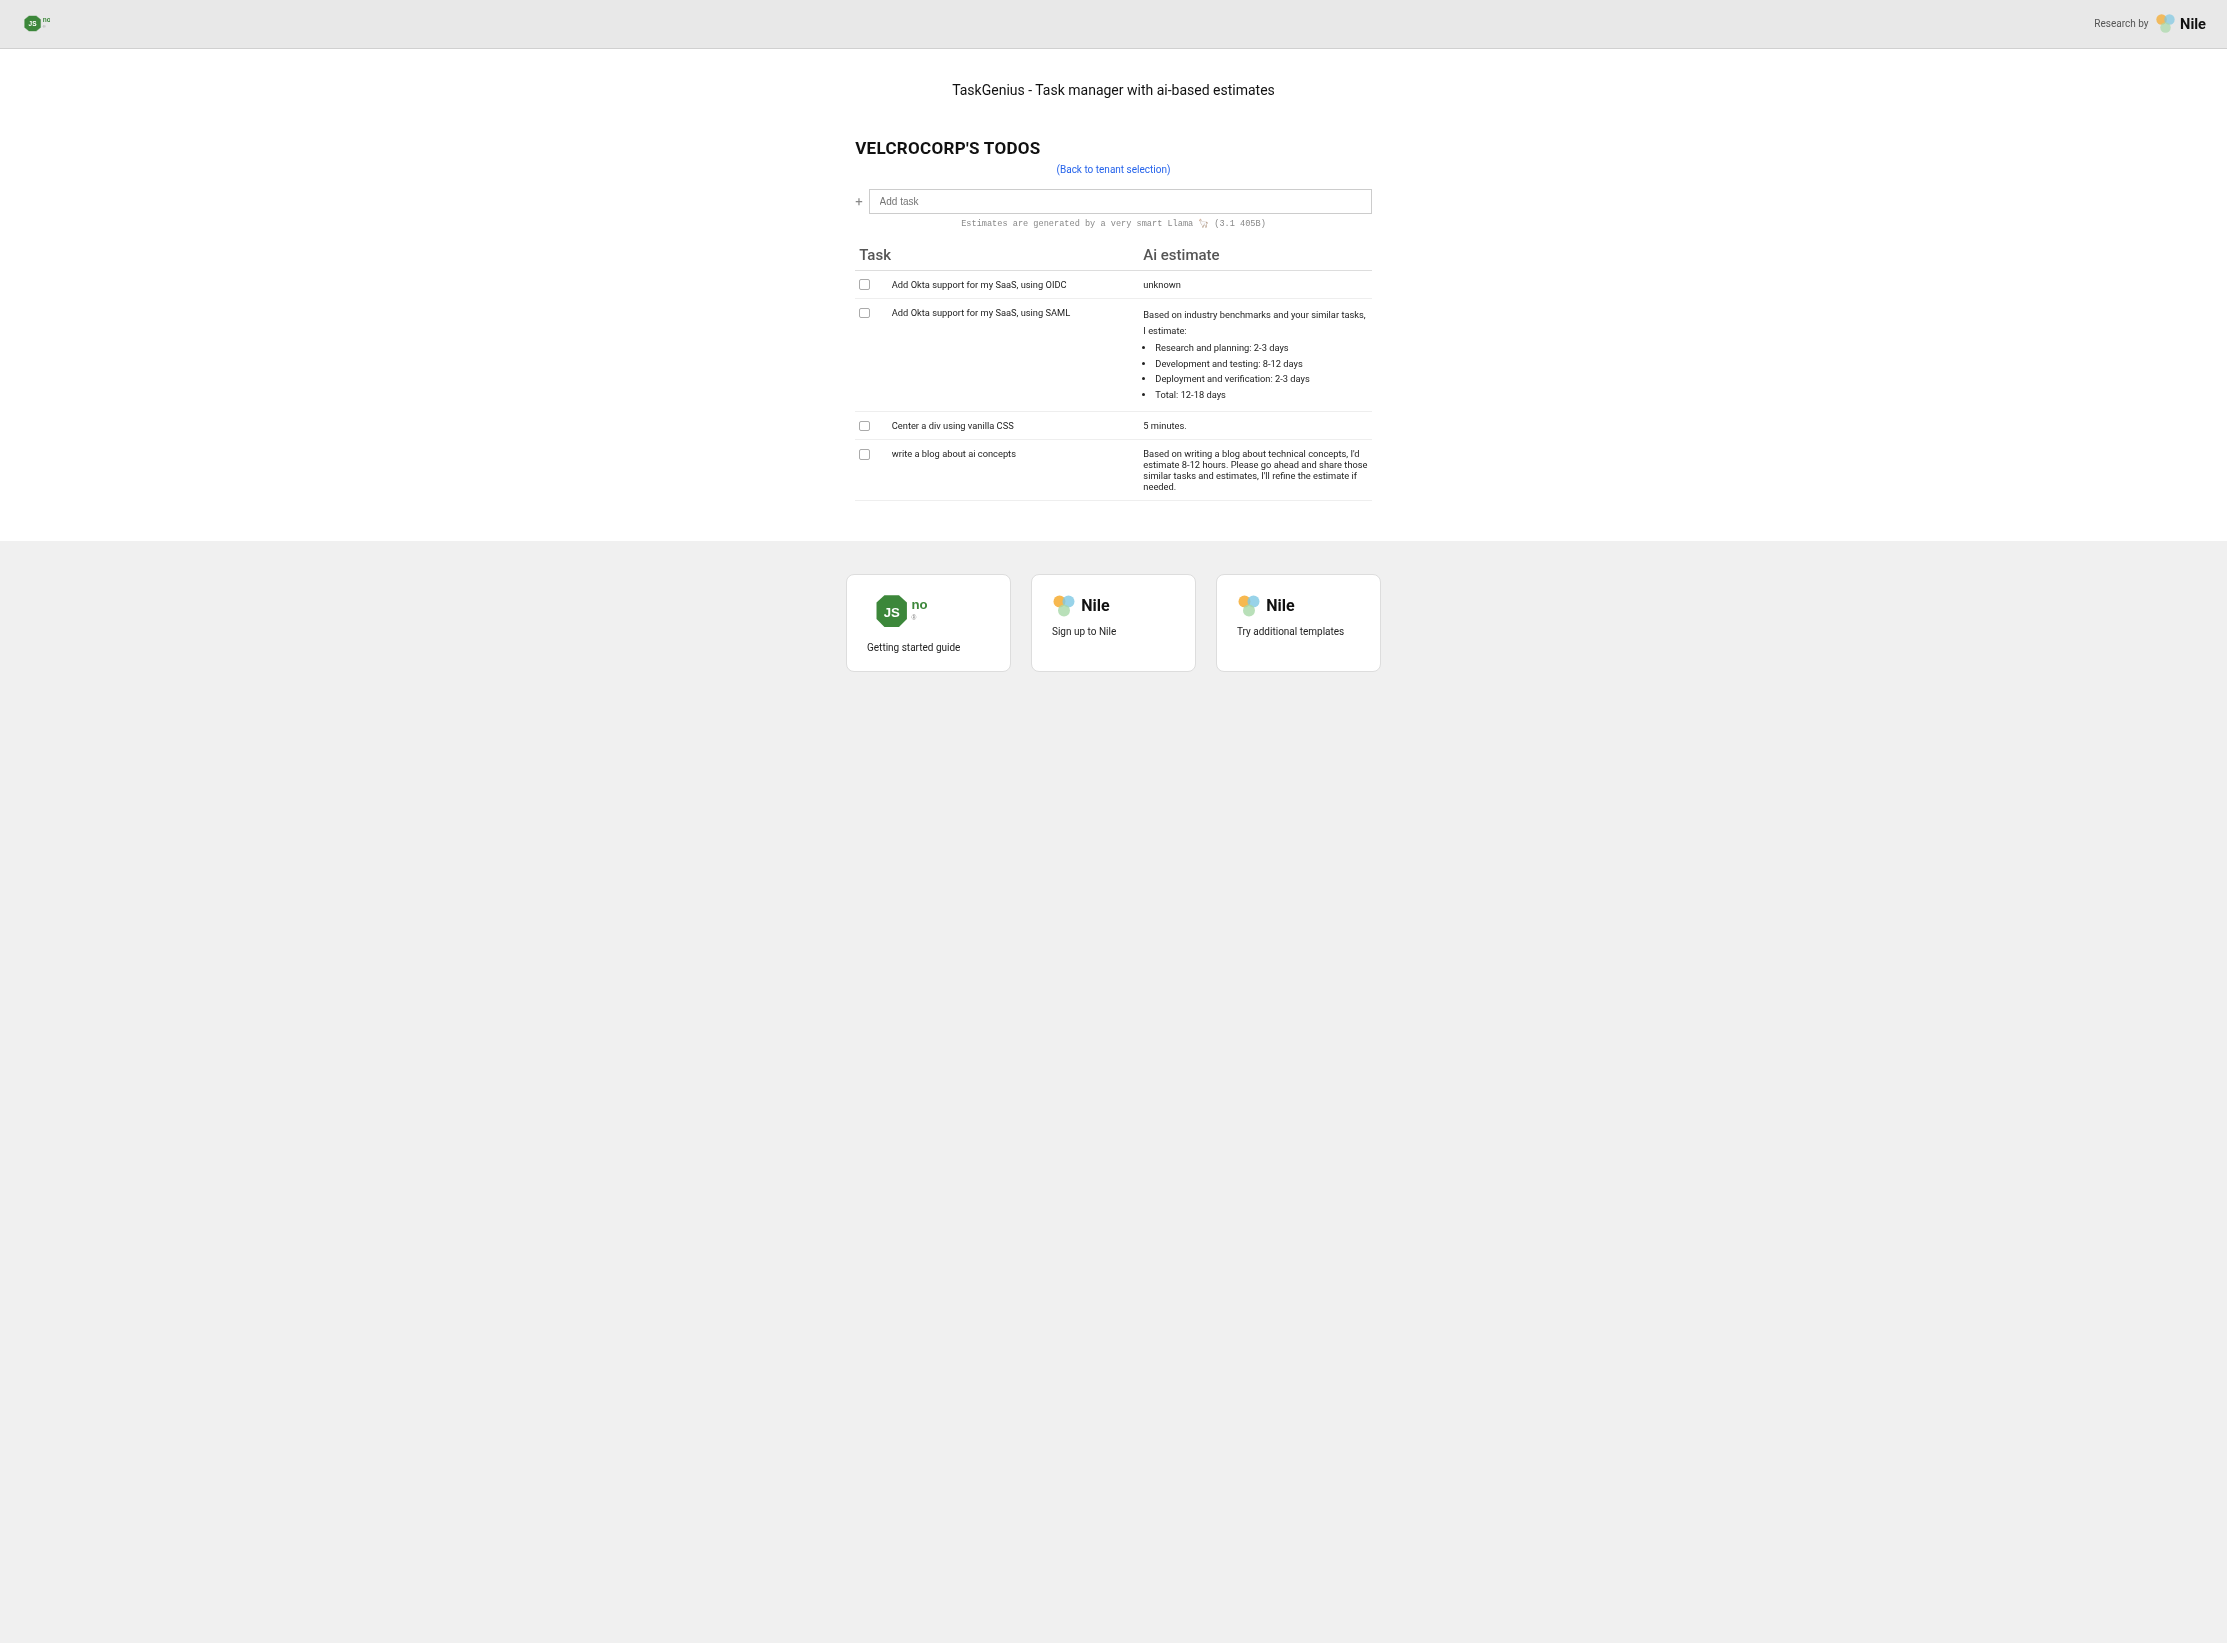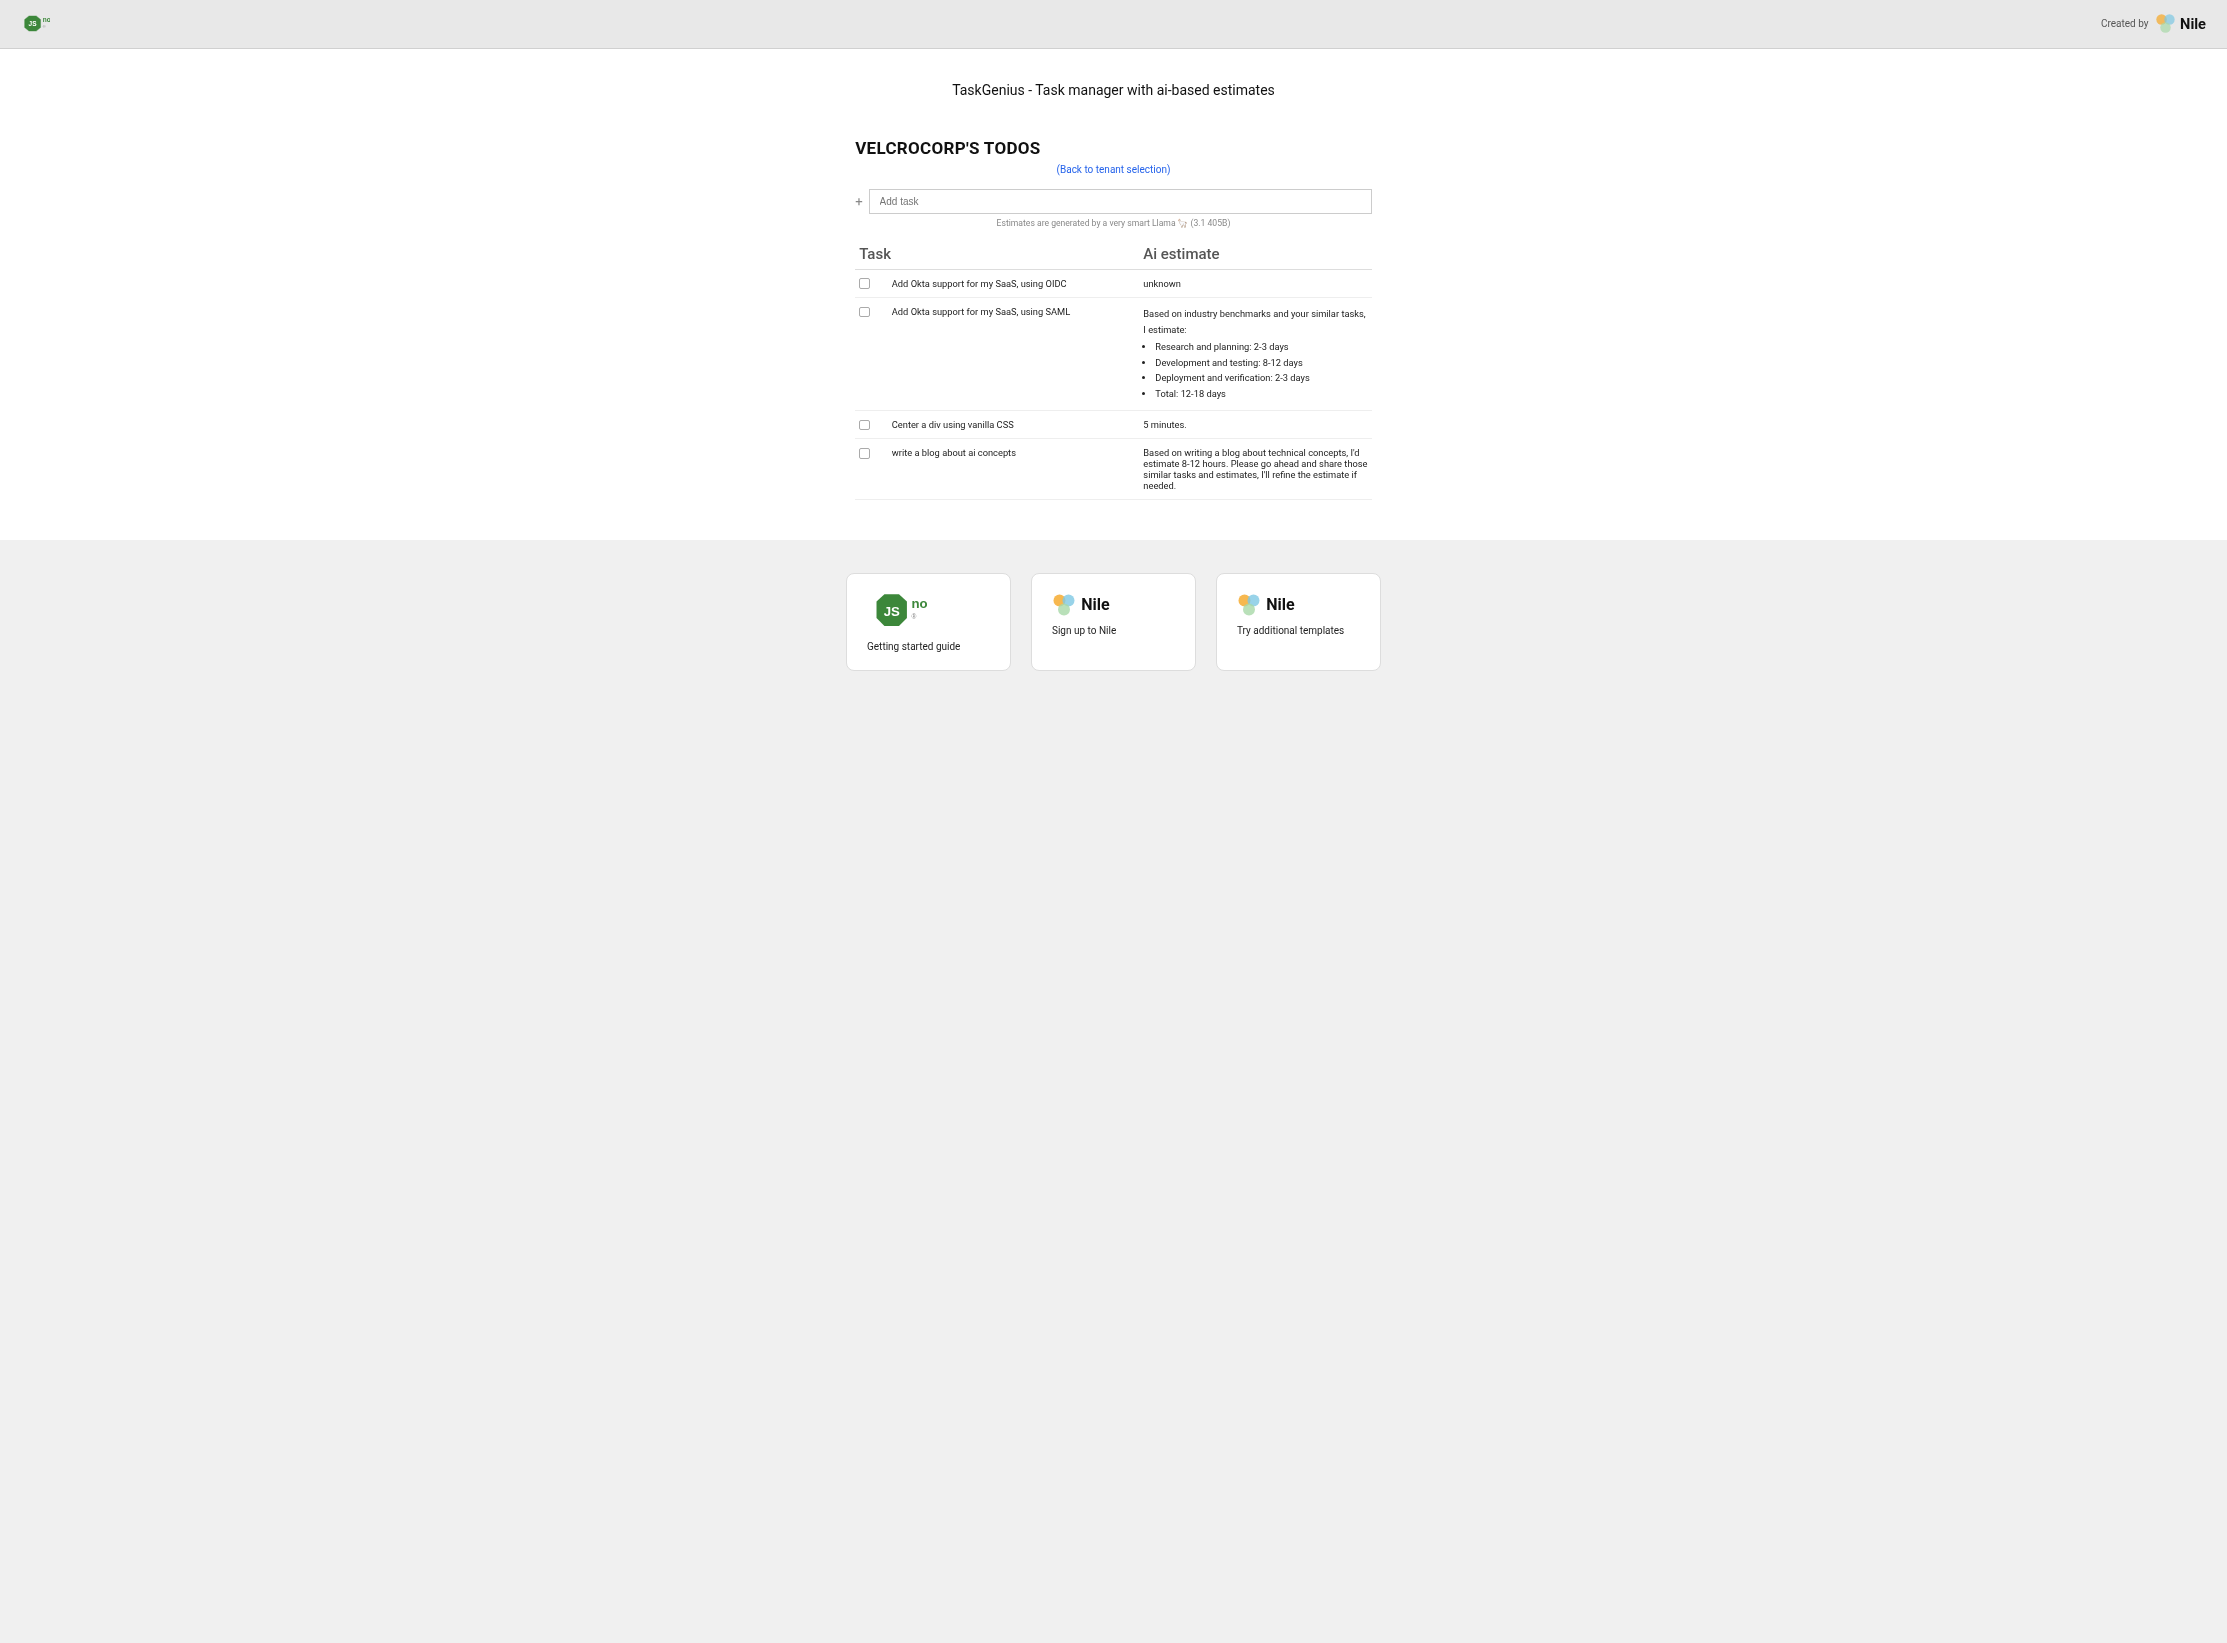--- a/index.html
+++ b/index.html
@@ -104,20 +104,21 @@
       color: #aaa;
       outline: none;
       background: #fff;
     }
 
     .llama-note {
       text-align: center;
       font-size: 8.6px;
       color: #888;
       margin-bottom: 12px;
+      font-family: Liberation Mono, monospace;
     }
 
     
     .task-table {
       width: 100%;
       border-collapse: collapse;
     }
     .task-table thead tr {
       border-bottom: 0.7px solid #ddd;
     }
@@ -234,21 +235,21 @@
       <polygon points="22,4 42,4 54,14 54,36 42,46 22,46 10,36 10,14" fill="#3c873a"></polygon>
       <polygon points="22,4 42,4 54,14 54,36 42,46 22,46 10,36 10,14" fill="none" stroke="#3c873a" stroke-width="1"></polygon>
 
       <text x="32" y="32" text-anchor="middle" font-size="18" font-weight="bold" fill="#fff" font-family="Arial, sans-serif">JS</text>
 
       <text x="60" y="22" font-size="18" font-weight="bold" fill="#3c873a" font-family="Arial, sans-serif">node</text>
       <text x="60" y="38" font-size="11" fill="#888" font-family="Arial, sans-serif">®</text>
     </svg>
   </div>
   <div class="header-right">
-    <span>Created by</span>
+    <span>Research by</span>
 
     <div class="nile-logo-inline">
       <svg width="21" height="21" viewBox="0 0 32 32" xmlns="http://www.w3.org/2000/svg">
         <circle cx="10" cy="10" r="8" fill="#f5a623" opacity="0.7"></circle>
         <circle cx="22" cy="10" r="8" fill="#7ec8e3" opacity="0.7"></circle>
         <circle cx="16" cy="22" r="8" fill="#a8d8a8" opacity="0.7"></circle>
       </svg>
       <span>Nile</span>
     </div>
   </div>

